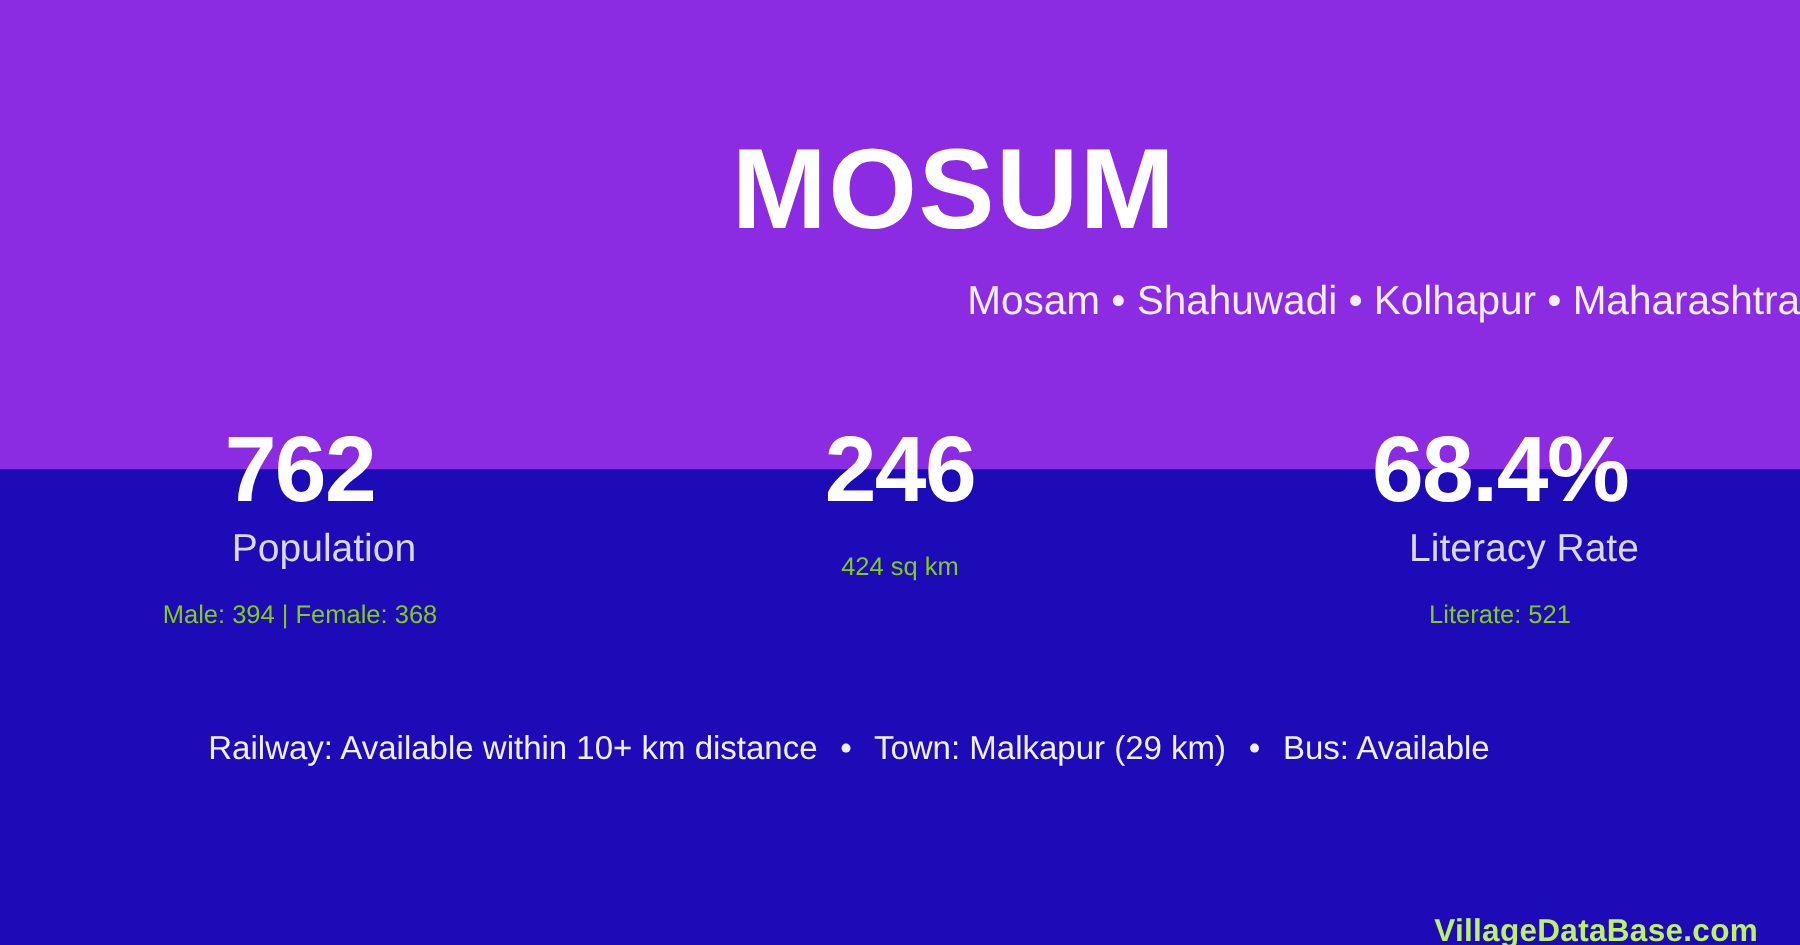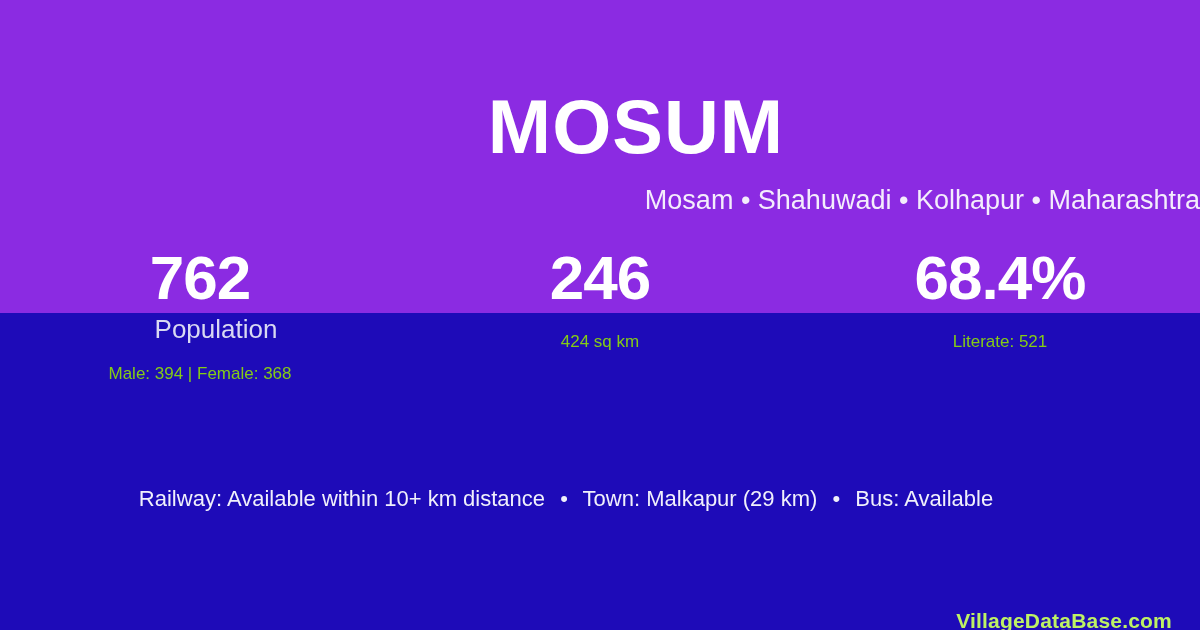--- a/index.html
+++ b/index.html
@@ -91,20 +91,21 @@
     width: 400px;
     text-align: center;
   }
 
   .stat-value {
     font-size: 62px;
     line-height: 70px;
     font-weight: 700;
     color: #FFFFFF;
     letter-spacing: -1px;
+    margin-top: 36px;
   }
 
   .stat-label {
     margin-top: 1px;
     font-size: 26px;
     line-height: 31px;
     font-weight: 400;
     color: #D9D9F2;
     padding-left: 32px;
   }
@@ -170,20 +171,21 @@
         <div class="stat-sub">Male: 394 | Female: 368</div>
       </div>
 
       <div class="stat">
         <div class="stat-value">246</div>
         <div class="stat-sub">424 sq km</div>
       </div>
 
       <div class="stat">
         <div class="stat-value">68.4%</div>
+        <div class="stat-label">Literacy Rate</div>
         <div class="stat-sub">Literate: 521</div>
       </div>
 
     </div>
 
     <div class="transport-line">
       <span>Railway: Available within 10+ km distance</span>
       <span class="transport-sep">•</span>
       <span>Town: Malkapur (29 km)</span>
       <span class="transport-sep">•</span>

